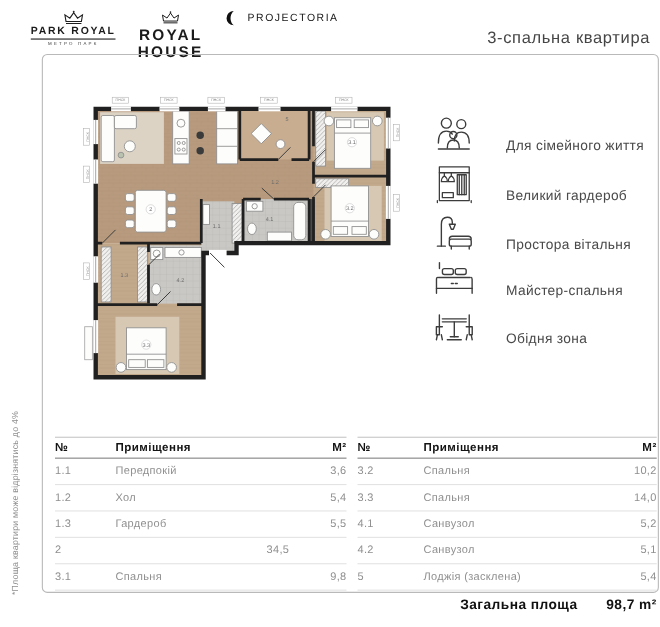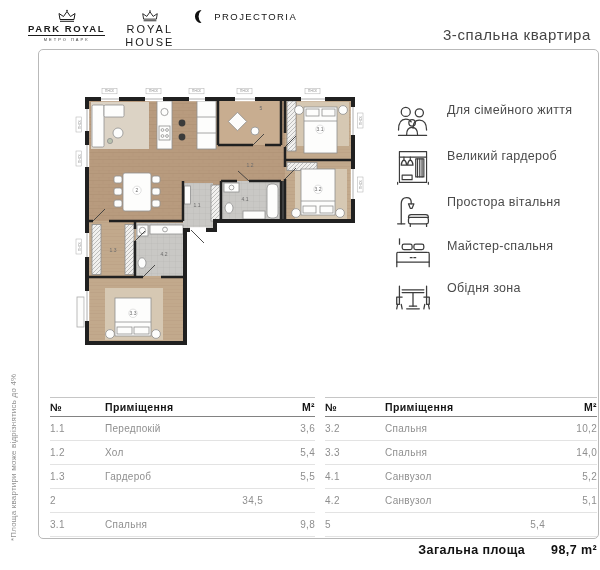--- a/index.html
+++ b/index.html
@@ -7,32 +7,32 @@
     width:600px;height:570px;position:relative;overflow:hidden;
     background:#fff;font-family:"Liberation Sans",sans-serif;
     -webkit-font-smoothing:antialiased;
   }
   
   .logos{position:absolute;left:28px;top:9px;display:flex;gap:20px;align-items:flex-start}
   .logo{text-align:center;color:#1b1b1b}
   .logo .crown{display:block;margin:0 auto 1px}
   .lg-main{font-size:9.5px;font-weight:bold;letter-spacing:1.6px;border-bottom:1.5px solid #1b1b1b;padding-bottom:1px;white-space:nowrap}
   .lg-sub{font-size:4px;letter-spacing:2px;color:#3a3a3a;margin-top:1px}
-  .lg-rh{font-size:11px;font-weight:normal;letter-spacing:2px;line-height:1.15;white-space:pre-line}
+  .lg-rh{font-size:14px;font-weight:bold;letter-spacing:2px;line-height:1.15;white-space:pre-line}
   .logo-pj{display:flex;align-items:center;gap:5px;}
   .lg-pj{font-size:9.5px;letter-spacing:1.4px;font-weight:500;color:#151515;white-space:nowrap}
   .page-title{position:absolute;right:9px;top:26px;font-size:15px;color:#454545;letter-spacing:.6px}
   
   .frame{position:absolute;left:38px;top:49px;width:559px;height:488px;border:1px solid #b9b9b9;border-radius:5px}
   
   .side-note{position:absolute;left:9px;top:541px;width:236px;transform:rotate(-90deg);transform-origin:0 0;
     font-size:8px;color:#8f8f8f;letter-spacing:.2px;white-space:nowrap}
   
   .features{position:absolute;left:394px;top:101px;width:198px}
-  .feat{display:flex;align-items:flex-start;gap:15px;margin-bottom:6px}
+  .feat{display:flex;align-items:flex-end;gap:28px;margin-bottom:6px}
   .feat svg{flex:0 0 auto}
   .feat-label{font-size:12.5px;color:#4a4a4a;letter-spacing:.3px;line-height:1.45;width:128px}
   
   .tbl{position:absolute;top:397px}
   .tbl.left{left:50px;width:265px}
   .tbl.right{left:325px;width:272px}
   .tbl .hd,.tbl .rw{display:grid;align-items:center}
   .tbl.left .hd,.tbl.left .rw{grid-template-columns:55px 1fr 52px}
   .tbl.right .hd,.tbl.right .rw{grid-template-columns:60px 1fr 52px}
   .tbl .hd{height:18px;border-top:1px solid #c6c6c6;border-bottom:1px solid #828282;
@@ -409,20 +409,21 @@
     <span>Санвузол</span>
     <span class="ca">5,2</span>
   </div>
   <div class="rw">
     <span>4.2</span>
     <span>Санвузол</span>
     <span class="ca">5,1</span>
   </div>
   <div class="rw">
     <span>5</span>
+    <span>Лоджія (засклена)</span>
     <span class="ca">5,4</span>
   </div>
 </div>
 
 <div class="total">
   <span class="t-label">Загальна площа</span>
   <span class="t-value">98,7 m²</span>
 </div>
 
 </body></html>

